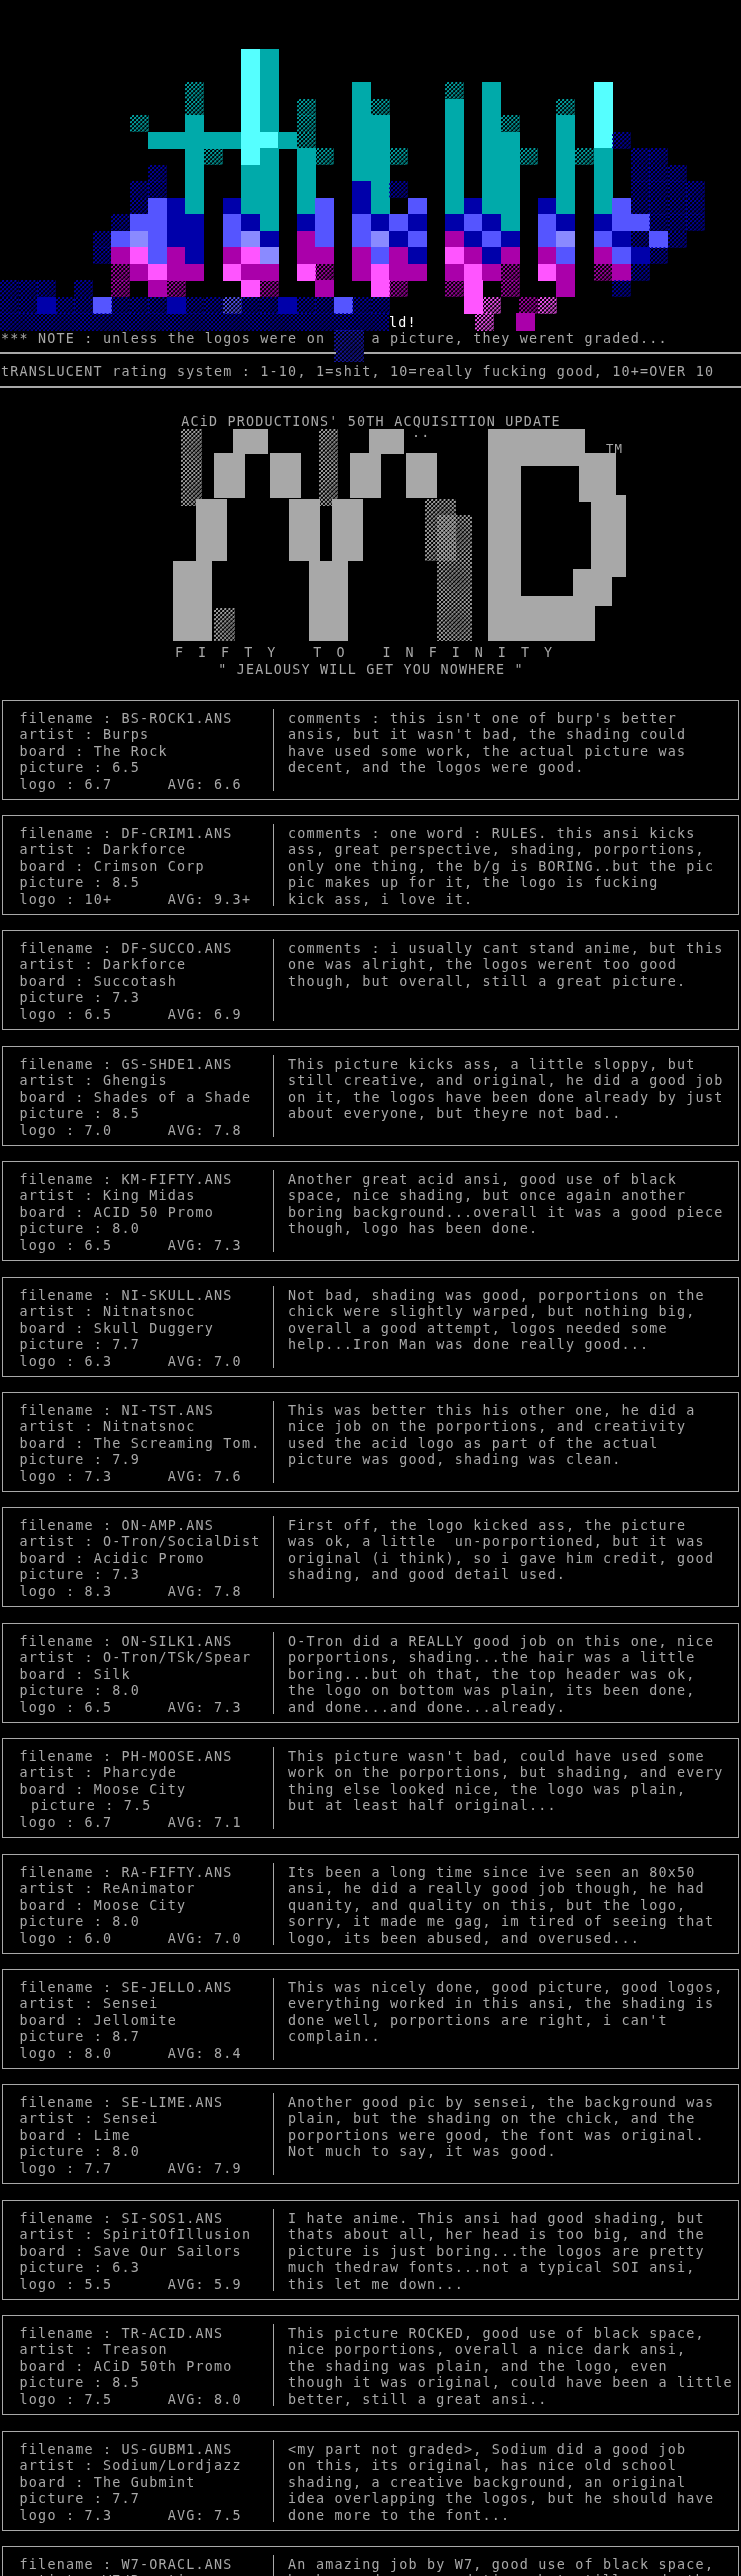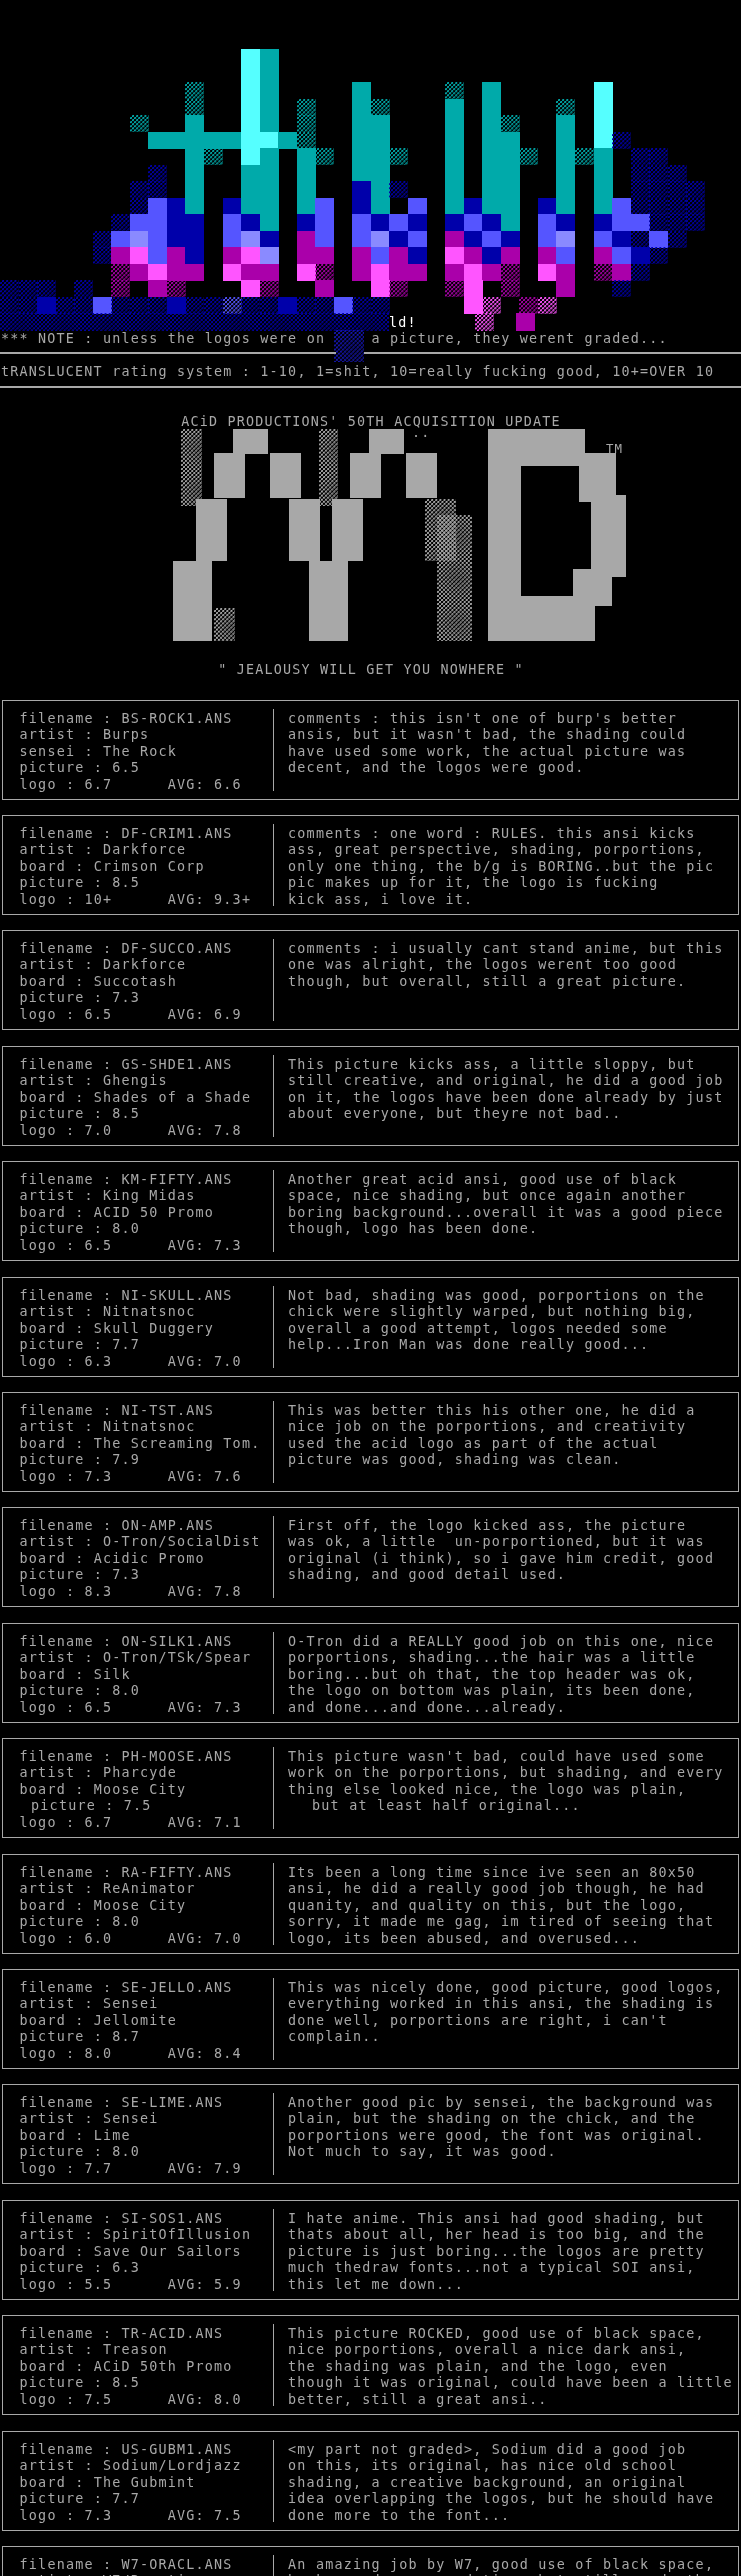--- a/index.html
+++ b/index.html
@@ -339,28 +339,29 @@
       <div class="cell solid" style="left: 488px; top: 457px; width: 33px; height: 140px; --c: #a8a8a8;"></div>
       <div class="cell dither" style="left: 181px; top: 429px; width: 20.6px; height: 77px; --c: #a8a8a8;"></div>
       <div class="cell dither" style="left: 319px; top: 429px; width: 18.5px; height: 77px; --c: #a8a8a8;"></div>
       <div class="cell dither" style="left: 425px; top: 499px; width: 31px; height: 62px; --c: #a8a8a8;"></div>
       <div class="cell dither" style="left: 437px; top: 515px; width: 35px; height: 126px; --c: #a8a8a8;"></div>
       <div class="cell dither" style="left: 214px; top: 608px; width: 20.6px; height: 33px; --c: #a8a8a8;"></div>
     </div>
   <pre class="tm" style="left:606px;top:429px">TM</pre>
   <pre class="tline" style="left:412px;top:425px">..</pre>
 
+  <pre class="tline center spread" style="top:645px">FIFTY TO INFINITY</pre>
   <pre class="tline center" style="top:662px">" JEALOUSY WILL GET YOU NOWHERE "</pre>
 
   <div id="reviews-layer">
       <div class="rbox" style="top: 700px;">
         <div class="rdiv"></div>
         <pre class="tline" style="left: 16.5px; top: 9.8px;">filename : BS-ROCK1.ANS</pre>
         <pre class="tline" style="left: 16.5px; top: 26px;">artist : Burps</pre>
-        <pre class="tline" style="left: 16.5px; top: 43px;">sensei : The Rock</pre>
+        <pre class="tline" style="left: 16.5px; top: 43px;">board : The Rock</pre>
         <pre class="tline" style="left: 16.5px; top: 59px;">picture : 6.5</pre>
         <pre class="tline" style="left: 16.5px; top: 76px;">logo : 6.7      AVG: 6.6</pre>
         <pre class="tline" style="left: 285px; top: 9.8px;">comments : this isn't one of burp's better</pre>
         <pre class="tline" style="left: 285px; top: 26px;">ansis, but it wasn't bad, the shading could</pre>
         <pre class="tline" style="left: 285px; top: 43px;">have used some work, the actual picture was</pre>
         <pre class="tline" style="left: 285px; top: 59px;">decent, and the logos were good.</pre>
       </div>
       <div class="rbox" style="top: 815px;">
         <div class="rdiv"></div>
         <pre class="tline" style="left: 16.5px; top: 9.8px;">filename : DF-CRIM1.ANS</pre>
@@ -461,21 +462,21 @@
       <div class="rbox" style="top: 1738px;">
         <div class="rdiv"></div>
         <pre class="tline" style="left: 16.5px; top: 9.8px;">filename : PH-MOOSE.ANS</pre>
         <pre class="tline" style="left: 16.5px; top: 26px;">artist : Pharcyde</pre>
         <pre class="tline" style="left: 16.5px; top: 43px;">board : Moose City</pre>
         <pre class="tline" style="left: 28px; top: 59px;">picture : 7.5</pre>
         <pre class="tline" style="left: 16.5px; top: 76px;">logo : 6.7      AVG: 7.1</pre>
         <pre class="tline" style="left: 285px; top: 9.8px;">This picture wasn't bad, could have used some</pre>
         <pre class="tline" style="left: 285px; top: 26px;">work on the porportions, but shading, and every</pre>
         <pre class="tline" style="left: 285px; top: 43px;">thing else looked nice, the logo was plain,</pre>
-        <pre class="tline" style="left: 285px; top: 59px; margin-left: 24px;">but at least half original...</pre>
+        <pre class="tline" style="left: 285px; top: 59px;">but at least half original...</pre>
       </div>
       <div class="rbox" style="top: 1854px;">
         <div class="rdiv"></div>
         <pre class="tline" style="left: 16.5px; top: 9.8px;">filename : RA-FIFTY.ANS</pre>
         <pre class="tline" style="left: 16.5px; top: 26px;">artist : ReAnimator</pre>
         <pre class="tline" style="left: 16.5px; top: 43px;">board : Moose City</pre>
         <pre class="tline" style="left: 16.5px; top: 59px;">picture : 8.0</pre>
         <pre class="tline" style="left: 16.5px; top: 76px;">logo : 6.0      AVG: 7.0</pre>
         <pre class="tline" style="left: 285px; top: 9.8px;">Its been a long time since ive seen an 80x50</pre>
         <pre class="tline" style="left: 285px; top: 26px;">ansi, he did a really good job though, he had</pre>

